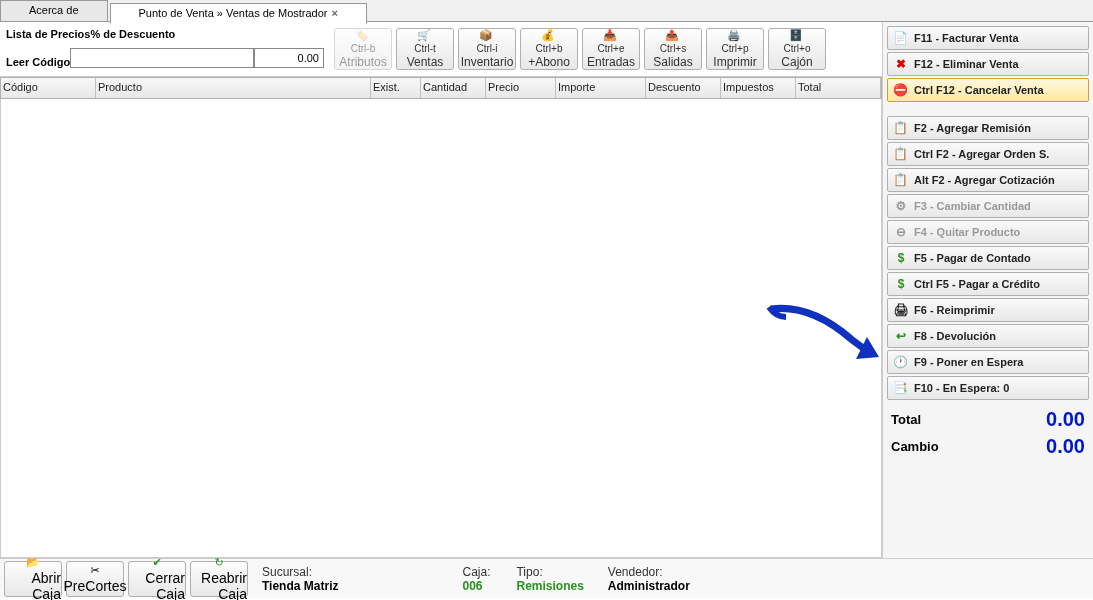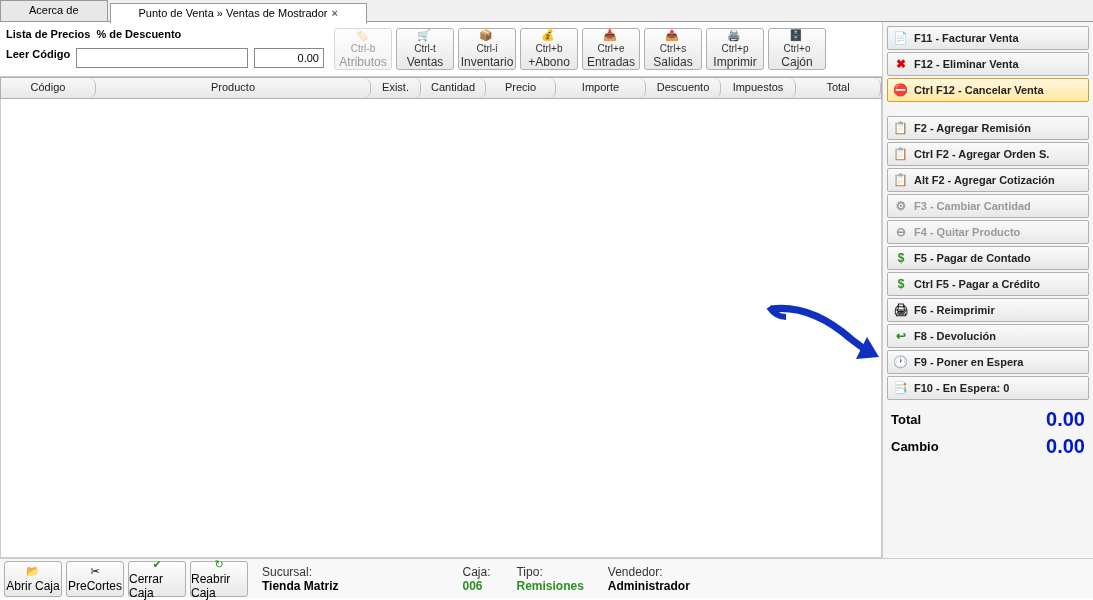--- a/index.html
+++ b/index.html
@@ -7,55 +7,55 @@
 
 .tabs { display: flex; border-bottom: 1px solid #999; height: 22px; background: #f0f0f0; }
 .tab { padding: 3px 28px; border: 1px solid #999; border-bottom: none; background: #e8e8e8; margin-right: 2px; display: flex; align-items: flex-start; gap: 4px; }
 .tab.active { background: #fff; border-bottom: 1px solid #fff; position: relative; top: 3px; }
 .tab-close { color: #666; font-weight: bold; cursor: pointer; }
 
 .main-area { display: flex; height: 536px; }
 .left-panel { flex: 1; display: flex; flex-direction: column; border-right: 1px solid #ccc; }
 .right-panel { width: 210px; padding: 4px; display: flex; flex-direction: column; gap: 2px; background: #f5f5f5; }
 
-.controls-row { display: flex; align-items: flex-start; gap: 6px; padding: 4px 6px; }
+.controls-row { display: flex; align-items: flex-end; padding: 4px 6px; }
 .label { font-weight: bold; }
 .select { flex: 1; height: 20px; border: 1px solid #888; background: #fff; padding: 1px 4px; }
 .text-input { border: 1px solid #888; height: 20px; padding: 1px 4px; text-align: right; width: 70px; }
 .code-input { flex: 1; border: 1px solid #888; height: 20px; padding: 1px 4px; }
 
 .top-section { border-bottom: 1px solid #ccc; padding: 2px 0; }
 .controls-container { display: flex; }
 .left-controls { width: 330px; }
 .toolbar-buttons { display: flex; gap: 4px; padding: 4px; flex: 1; }
 
 .tb-btn { width: 58px; height: 42px; border: 1px solid #b0b0b0; background: linear-gradient(#fdfdfd, #e8e8e8); border-radius: 3px; display: flex; flex-direction: column; align-items: center; justify-content: center; gap: 1px; cursor: pointer; position: relative; }
 .tb-btn.disabled { opacity: 0.5; cursor: default; }
 .tb-shortcut { font-size: 10px; color: #333; }
 .tb-label { font-size: 12px; color: #333; }
 .tb-icon { width: 16px; height: 14px; display: inline-block; }
 
 .grid-header { display: flex; border: 1px solid #b0b0b0; background: linear-gradient(#f8f8f8, #e8e8e8); height: 22px; }
-.gh { border-right: 1px solid #c0c0c0; text-align: center; padding: 3px 2px; color: #222; border-radius: 7px; }
+.gh { border-right: 1px solid #c0c0c0; padding: 3px 2px; color: #222; }
 .grid-body { flex: 1; background: #fff; border: 1px solid #ccc; border-top: none; position: relative; }
 
 .side-btn { height: 24px; border: 1px solid #b0b0b0; background: linear-gradient(#fafafa, #e8e8e8); border-radius: 2px; display: flex; align-items: center; gap: 6px; padding: 0 6px; cursor: pointer; font-weight: bold; color: #222; }
 .side-btn.disabled { color: #999; cursor: default; }
 .side-btn.selected { border: 1px solid #d0a030; background: linear-gradient(#fff8e0, #ffe8a0); }
 .side-icon { width: 14px; height: 14px; display: inline-flex; align-items: center; justify-content: center; font-size: 12px; }
 
 .side-spacer { height: 10px; }
 .totals { margin-top: 4px; }
 .total-row { display: flex; justify-content: space-between; align-items: center; padding: 2px 4px; }
 .total-lbl { font-weight: bold; font-size: 13px; }
 .total-val { font-weight: bold; font-size: 20px; color: #0018c8; }
 
 .bottom-bar { display: flex; align-items: center; border-top: 1px solid #ccc; height: 40px; padding: 2px 4px; gap: 4px; background: #f8f8f8; }
 .bot-btn { width: 58px; height: 36px; border: 1px solid #b0b0b0; background: linear-gradient(#fdfdfd, #e8e8e8); border-radius: 3px; display: flex; flex-direction: column; align-items: center; justify-content: center; gap: 1px; cursor: pointer; }
-.bot-label { font-size: 12px; }
+.bot-label { font-size: 14px; text-align: right; }
 .info-block { margin-left: 10px; display: flex; flex-direction: column; justify-content: center; }
 .info-lbl { font-size: 12px; color: #333; }
 .info-val { font-weight: bold; font-size: 12px; }
 .green { color: #2a9020; }
 
 .arrow-svg { position: absolute; pointer-events: none; }
 </style>
 </head>
 <body>
 

